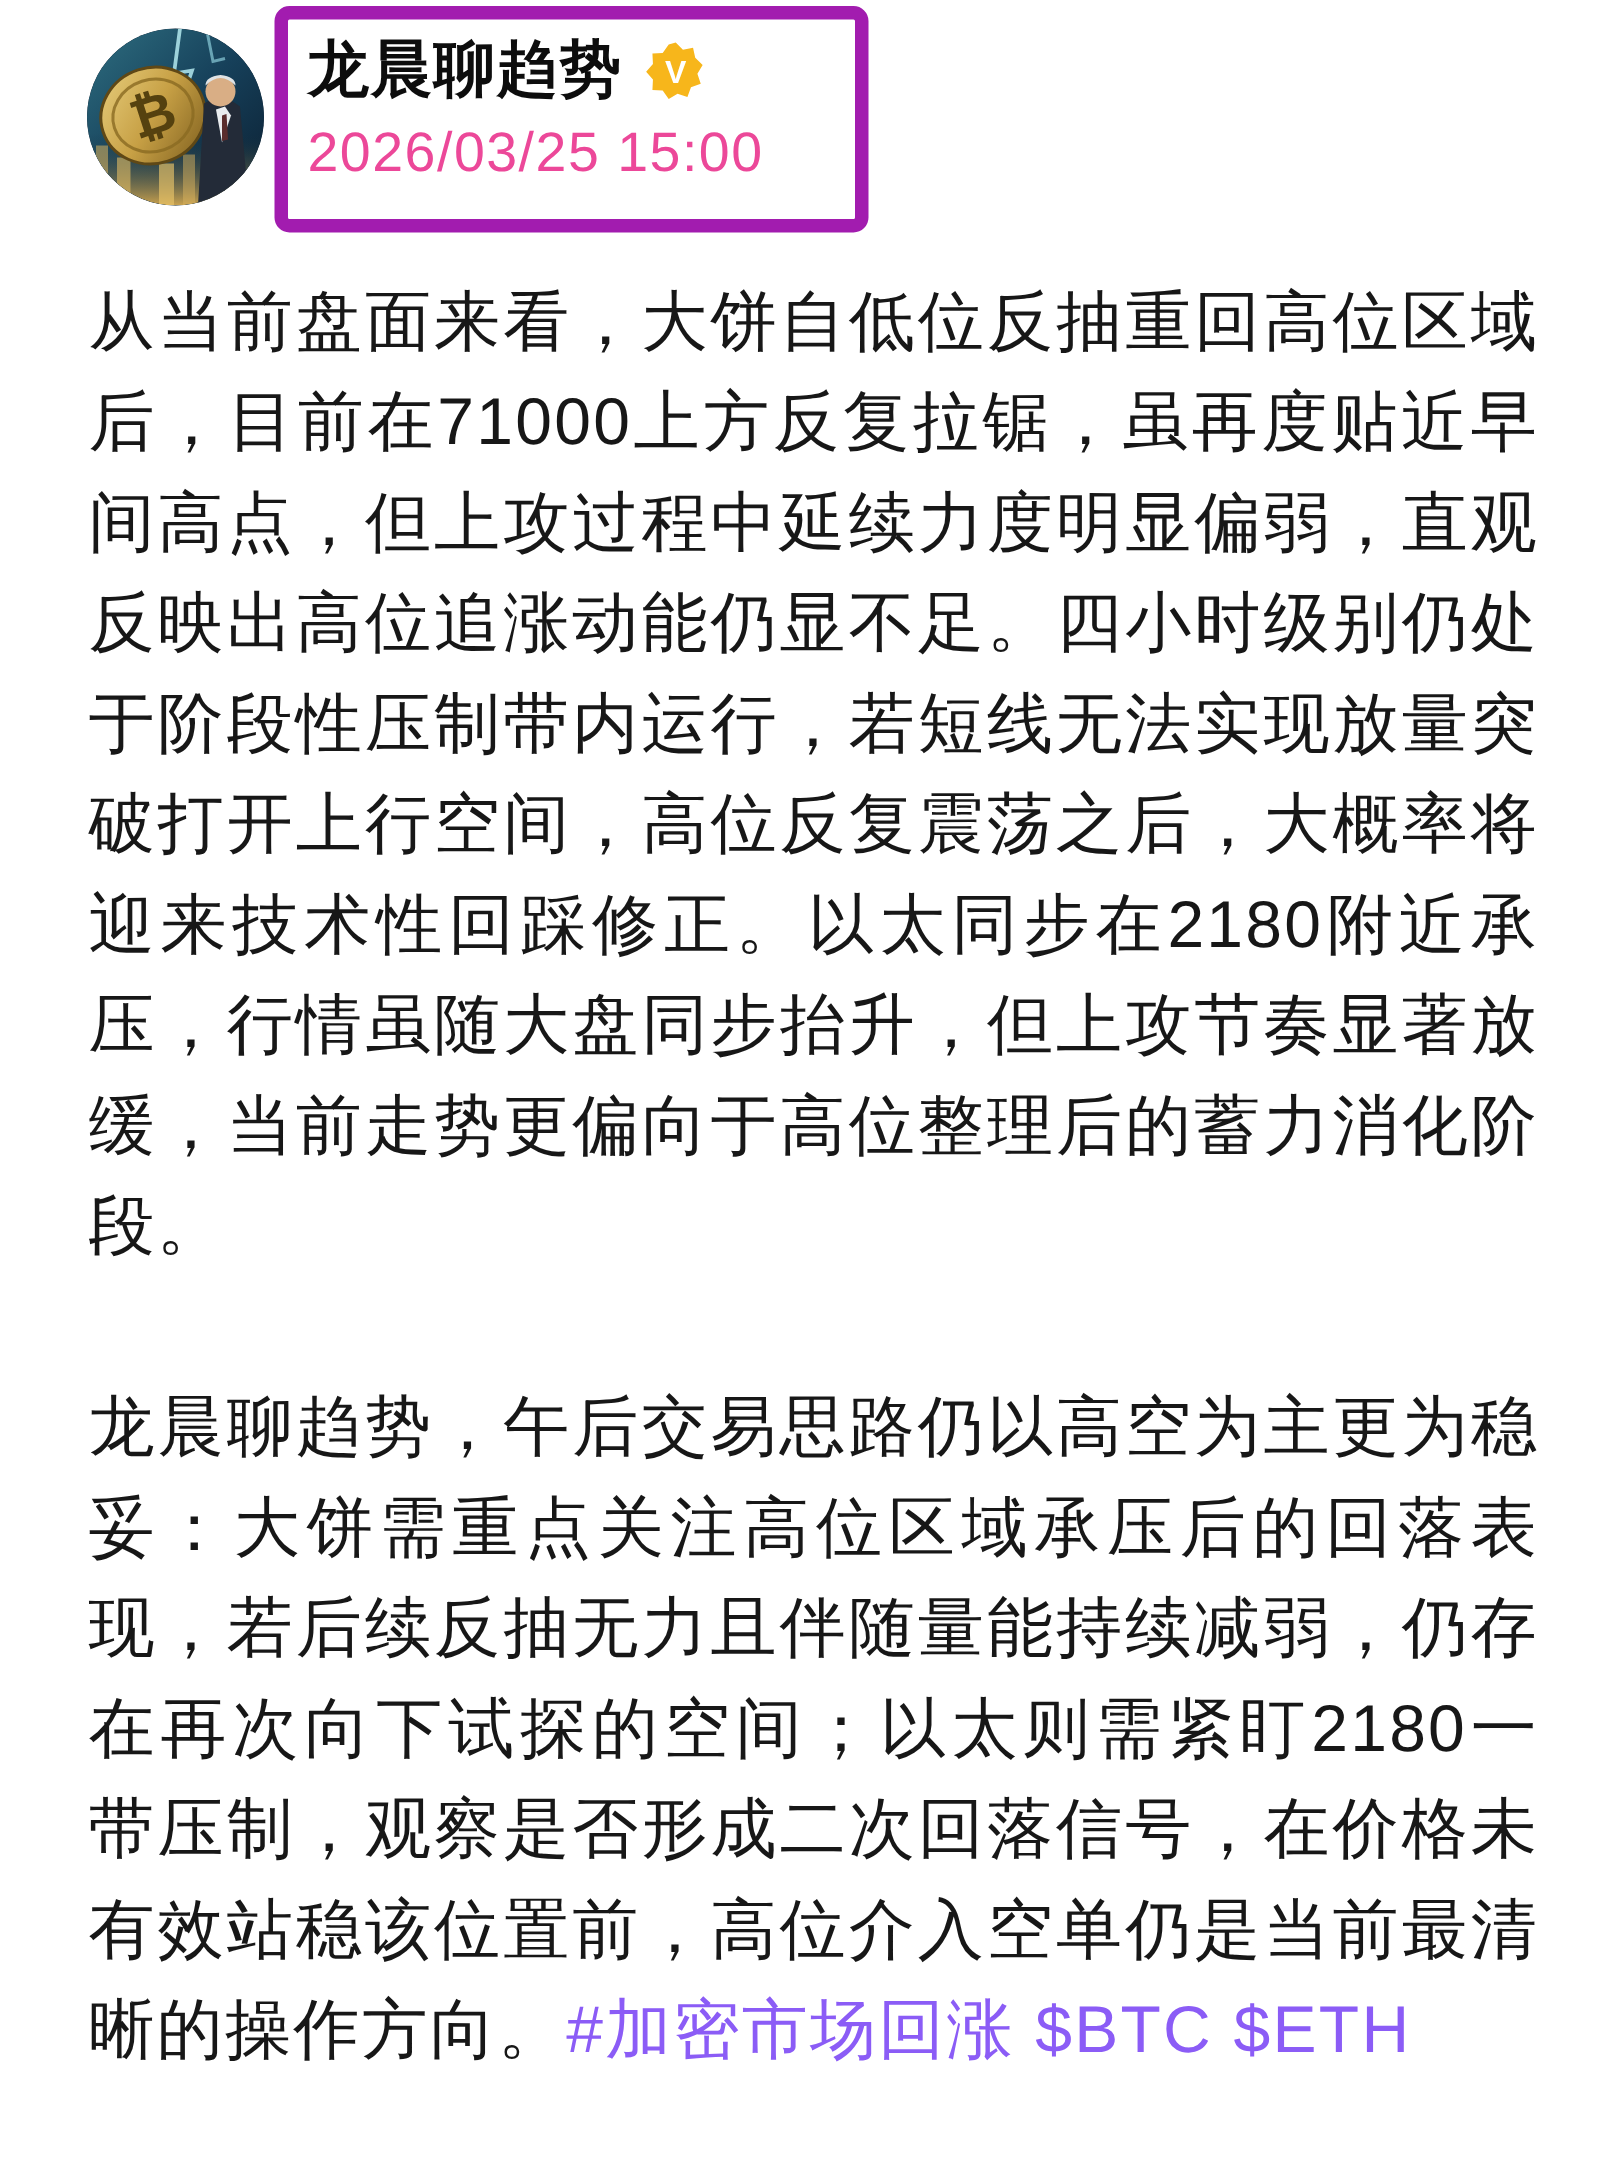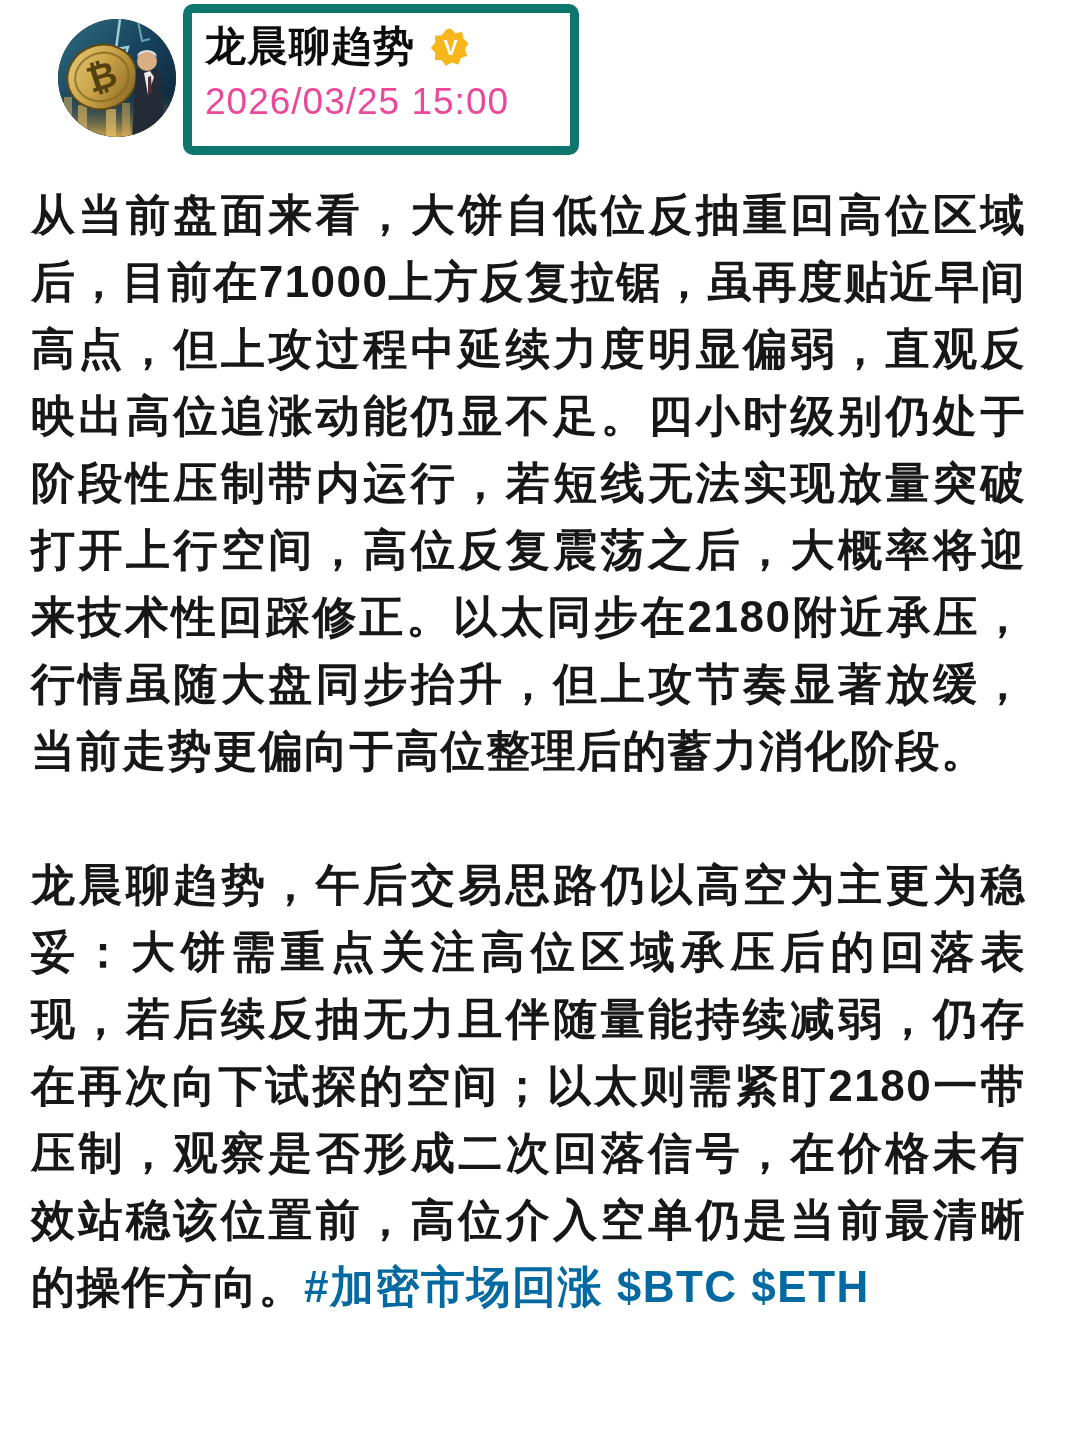--- a/index.html
+++ b/index.html
@@ -24,21 +24,21 @@
     border-radius: 50%;
     overflow: hidden;
     margin-top: 15px;
     flex: 0 0 auto;
     background: #0d2233;
   }
   .highlight-box {
     margin-left: 7px;
     width: 396px;
     height: 151px;
-    border: 9px solid #0f766e;
+    border: 9px solid #a21caf;
     border-radius: 10px;
     padding: 8px 0 0 13px;
   }
   .name-row { display: flex; align-items: center; gap: 15px; }
   .author-name {
     font-size: 41px;
     font-weight: bold;
     color: #0d0d0d;
     line-height: 50px;
     letter-spacing: 1px;
@@ -50,34 +50,33 @@
     font-size: 37px;
     color: #ec4899;
     line-height: 44px;
     margin-top: 9px;
     letter-spacing: 1px;
     white-space: nowrap;
   }
 
   
   .post-body {
-    padding: 26px 54px 42px 31px;
-    font-weight: bold;
+    padding: 26px 54px 42px 59px;
   }
   .post-body p {
     font-size: 44px;
     line-height: 67px;
     letter-spacing: 1.5px;
     color: #171717;
     text-align: justify;
     word-break: break-all;
   }
   .post-body p + p { margin-top: 67px; }
   .tag-link {
-    color: #0369a1;
+    color: #8b5cf6;
     text-decoration: none;
     cursor: pointer;
   }
 </style>
 </head>
 <body>
 
 <div class="page">
 
   <div class="header">

